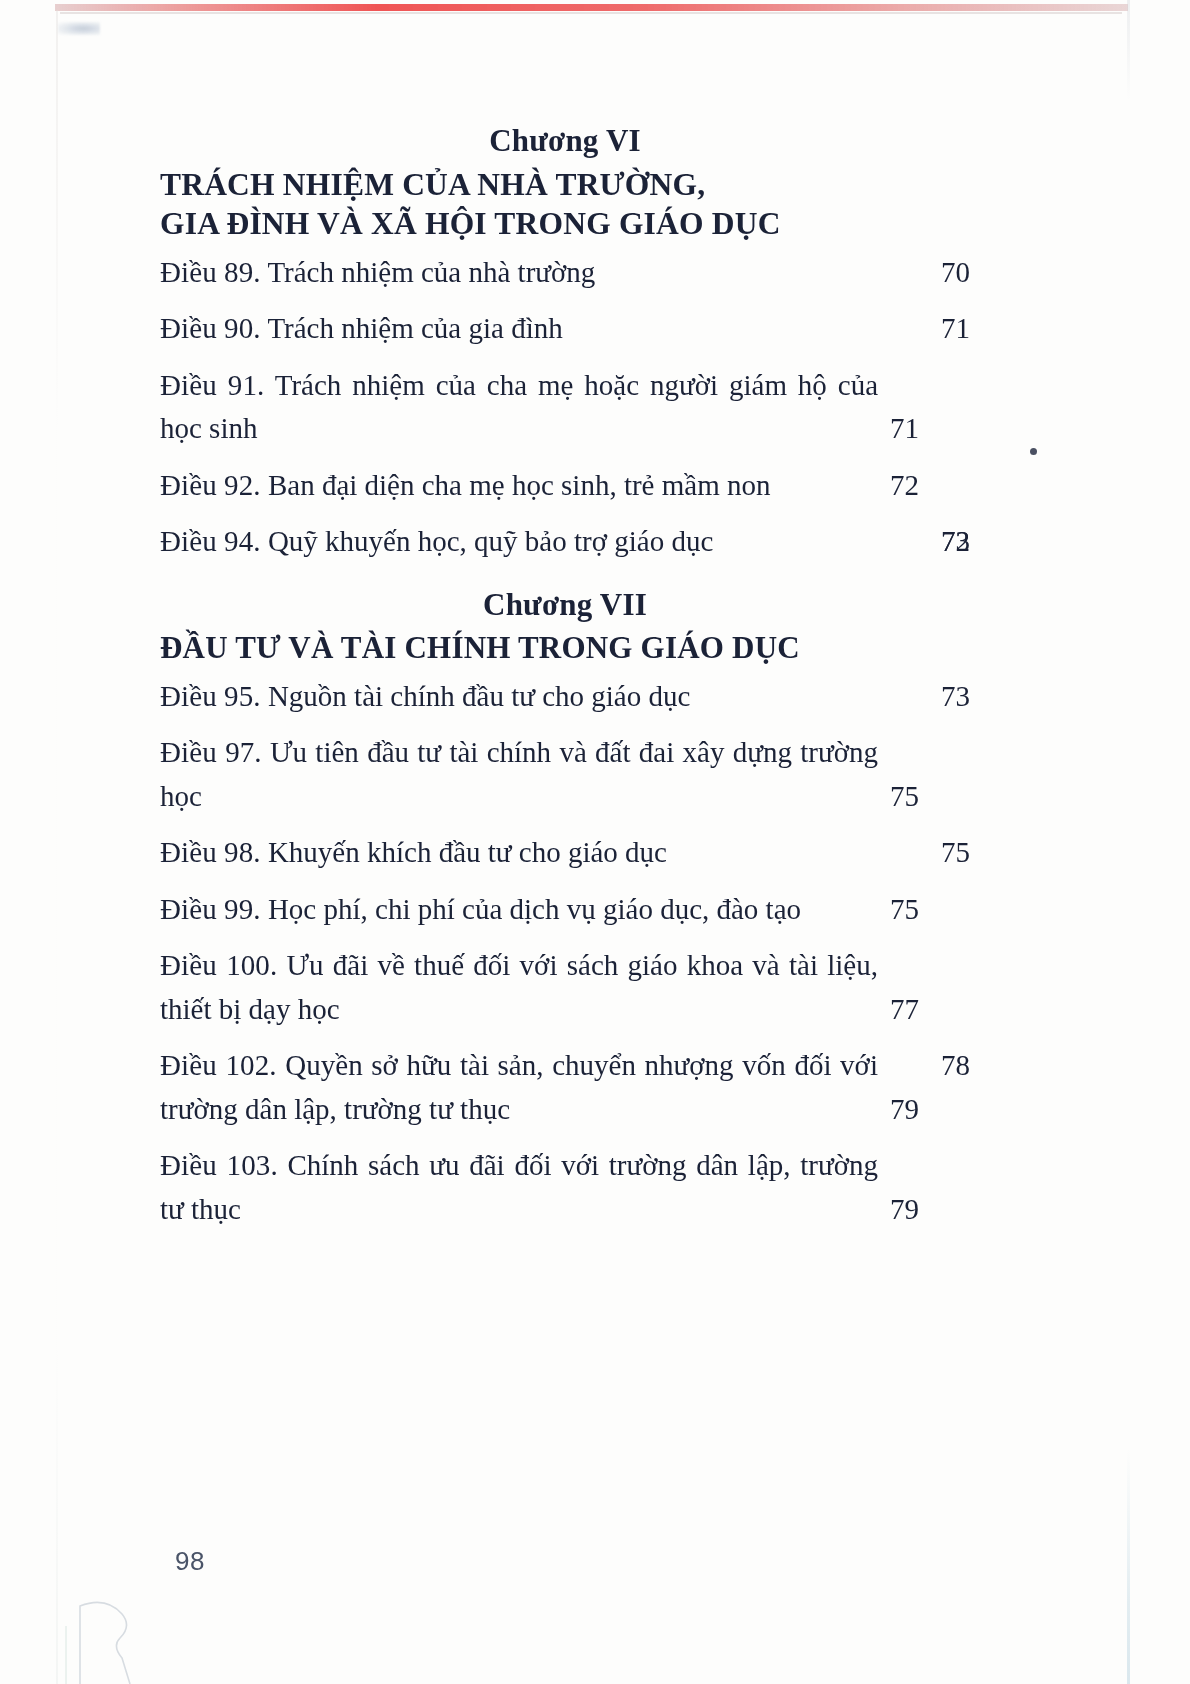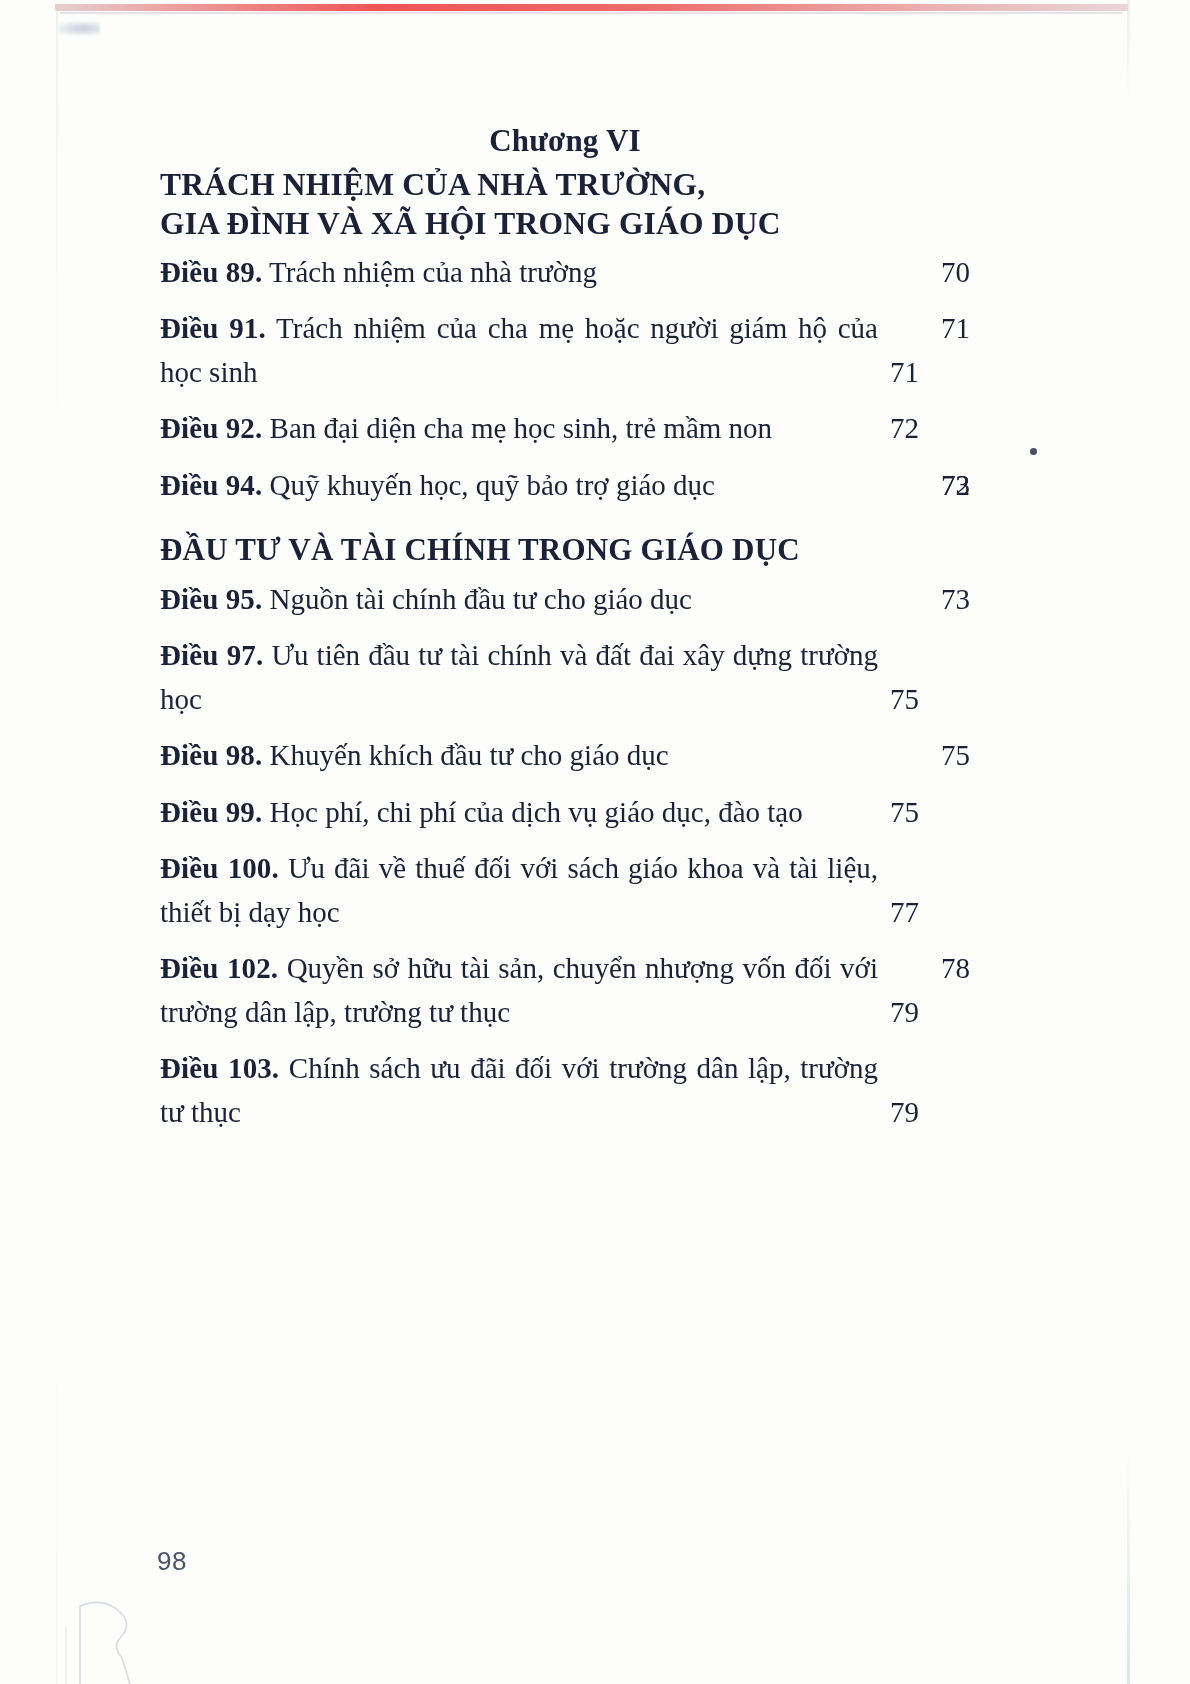--- a/index.html
+++ b/index.html
@@ -135,21 +135,21 @@
 
   .entry-text {
     display: block;
     text-align: justify;
     text-justify: inter-word;
     hyphens: none;
   }
   .entry-text.single { text-align: left; }
 
   .entry-num {
-    font-weight: bold;
+    font-weight: normal;
     letter-spacing: 0.1px;
   }
 
   .entry-page {
     position: absolute;
     right: 0;
     width: 80px;
     text-align: left;
     font-size: 29px;
     line-height: 1.50;
@@ -168,21 +168,21 @@
     top: 448px;
     width: 7px;
     height: 7px;
     border-radius: 50%;
     background: #2a3146;
     opacity: 0.85;
   }
 
   .folio {
     position: absolute;
-    left: 157px;
+    left: 175px;
     top: 1546px;
     font-family: "Liberation Sans", "DejaVu Sans", sans-serif;
     font-size: 26px;
     color: #4a5468;
     letter-spacing: 0.5px;
   }
 </style>
 </head>
 <body>
 
@@ -207,40 +207,42 @@
 
   <div class="chapter-block">
         <div class="chapter-label">Chương VI</div>
         <div class="chapter-title">TRÁCH NHIỆM CỦA NHÀ TRƯỜNG,
 GIA ĐÌNH VÀ XÃ HỘI TRONG GIÁO DỤC</div>
         <div class="entry">
           <div class="entry-text single"><span class="entry-num">Điều 89.</span><span class="entry-title"> Trách nhiệm của nhà trường</span></div>
           <div class="entry-page top">70</div>
         </div>
         <div class="entry">
+          <div class="entry-text single"><span class="entry-num">Điều 90.</span><span class="entry-title"> Trách nhiệm của gia đình</span></div>
           <div class="entry-page top">71</div>
         </div>
         <div class="entry">
           <div class="entry-text"><span class="entry-num">Điều 91.</span><span class="entry-title"> Trách nhiệm của cha mẹ hoặc người giám hộ của học sinh</span></div>
           <div class="entry-page bottom">71</div>
         </div>
         <div class="entry">
           <div class="entry-text"><span class="entry-num">Điều 92.</span><span class="entry-title"> Ban đại diện cha mẹ học sinh, trẻ mầm non</span></div>
           <div class="entry-page bottom">72</div>
         </div>
         <div class="entry">
           <div class="entry-page top">72</div>
         </div>
         <div class="entry">
           <div class="entry-text single"><span class="entry-num">Điều 94.</span><span class="entry-title"> Quỹ khuyến học, quỹ bảo trợ giáo dục</span></div>
           <div class="entry-page top">73</div>
         </div>
       </div>
       <div class="chapter-gap"></div>
       <div class="chapter-block">
+        <div class="chapter-label">Chương VII</div>
         <div class="chapter-title wide">ĐẦU TƯ VÀ TÀI CHÍNH TRONG GIÁO DỤC</div>
         <div class="entry">
           <div class="entry-text single"><span class="entry-num">Điều 95.</span><span class="entry-title"> Nguồn tài chính đầu tư cho giáo dục</span></div>
           <div class="entry-page top">73</div>
         </div>
         <div class="entry">
           <div class="entry-text"><span class="entry-num">Điều 97.</span><span class="entry-title"> Ưu tiên đầu tư tài chính và đất đai xây dựng trường học</span></div>
           <div class="entry-page bottom">75</div>
         </div>
         <div class="entry">

